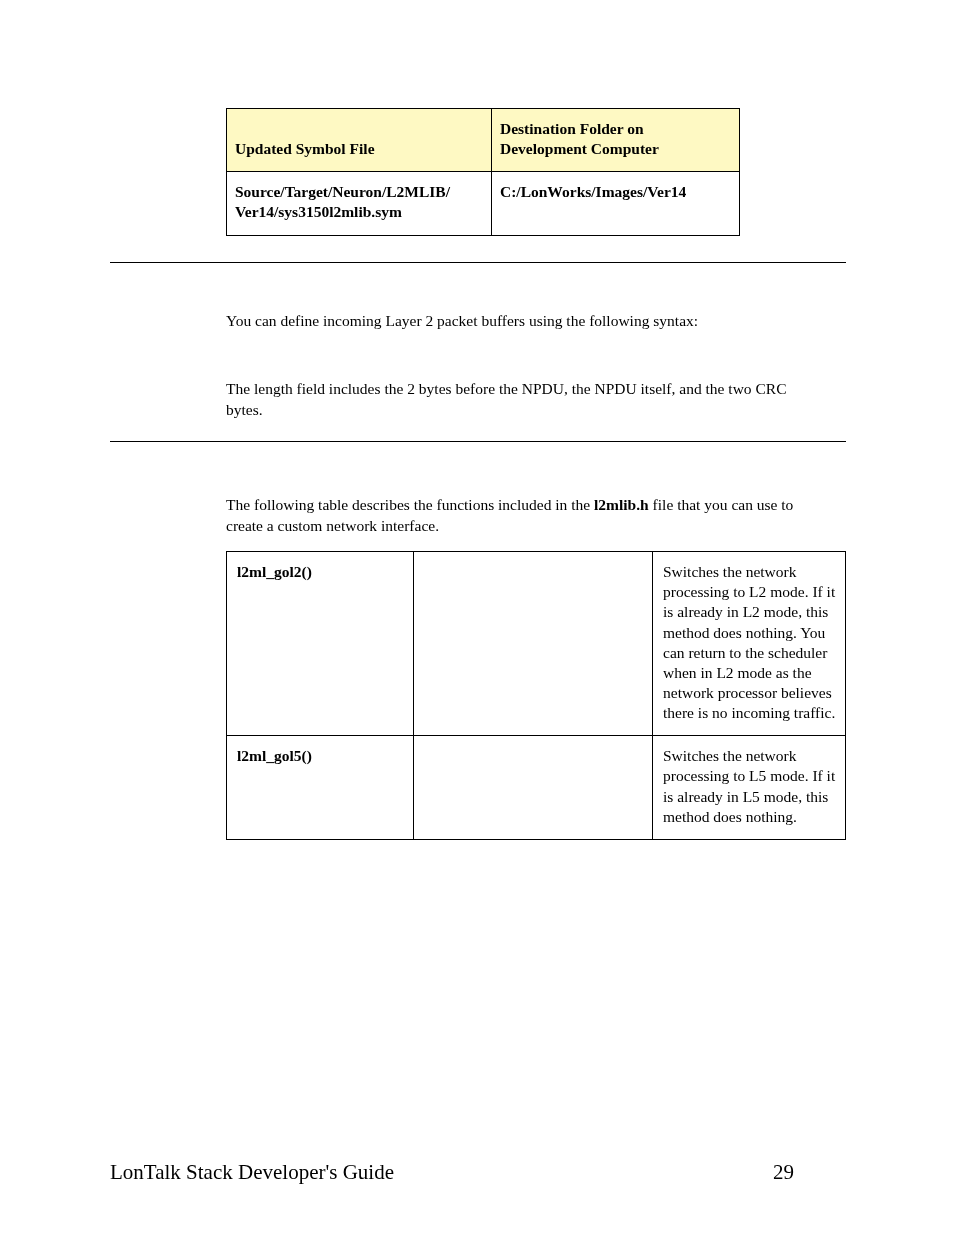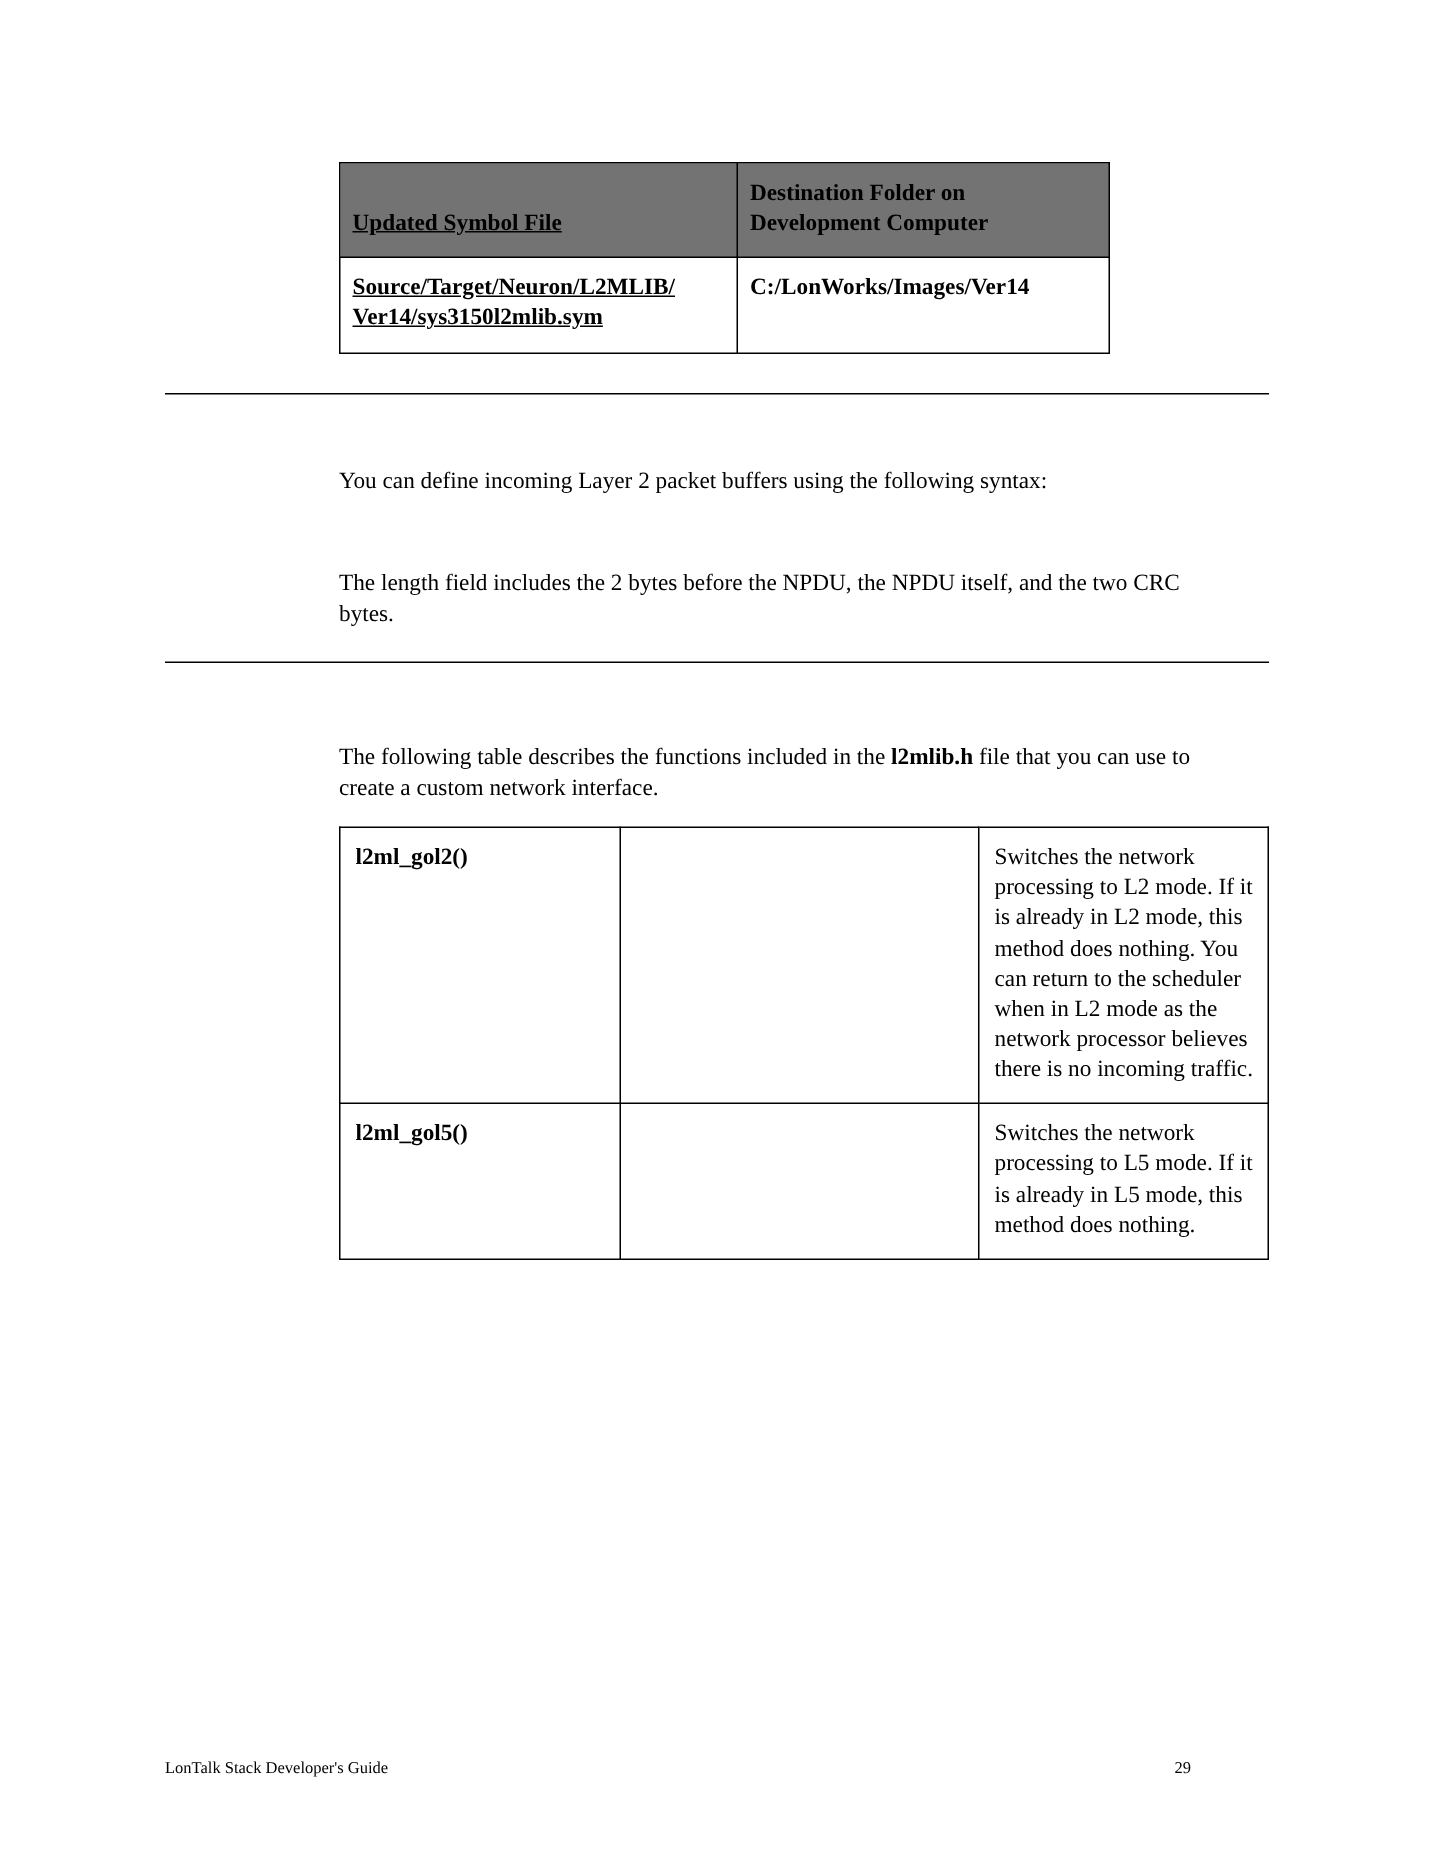--- a/index.html
+++ b/index.html
@@ -30,28 +30,28 @@
     font-size: 15.5px;
   }
   th, td {
     border: 1px solid #000;
     padding: 10px 8px 12px 8px;
     text-align: left;
     vertical-align: top;
     line-height: 1.30;
   }
   th {
-    background: #737373;
+    background: #fef9c3;
     font-weight: bold;
   }
   .table1 {
     width: 514px;
     margin-top: 108px;
   }
-  .table1 th:first-child, .table1 td:first-child { width: 248px; text-decoration: underline; }
+  .table1 th:first-child, .table1 td:first-child { width: 248px; }
   .table1 th:first-child { padding-top: 30px; }
   .hr {
     border-top: 1px solid #000;
     margin: 26px 8px 0 0;
   }
   .para {
     font-size: 15.5px;
     line-height: 1.35;
     margin-top: 48px;
     margin-right: 24px;
@@ -60,21 +60,21 @@
   .para3 { margin-top: 53px; }
   .table2 { margin-top: 14px; }
   .table2 th, .table2 td { padding: 10px 8px 12px 10px; }
   .table2 th:nth-child(1), .table2 td:nth-child(1) { width: 168px; }
   .table2 th:nth-child(2), .table2 td:nth-child(2) { width: 220px; }
   .footer {
     position: absolute;
     bottom: 50px;
     left: 110px;
     right: 100px;
-    font-size: 11px;
+    font-size: 21px;
   }
   .footer-num {
     position: absolute;
     right: 60px;
     bottom: 0;
   }
   .bold { font-weight: bold; }
 </style>
 </head>
 <body>

